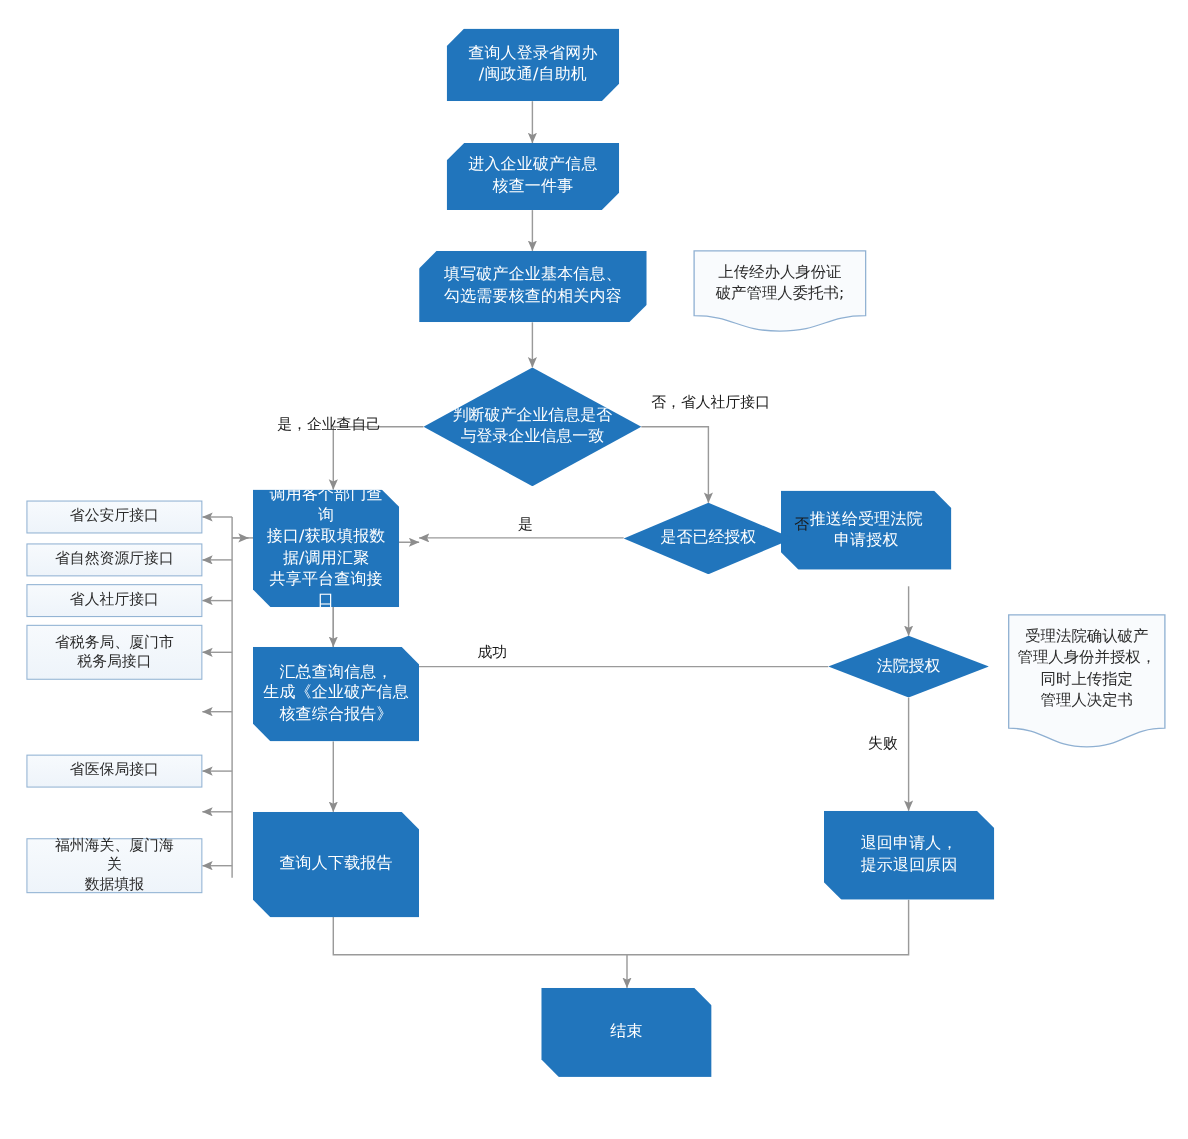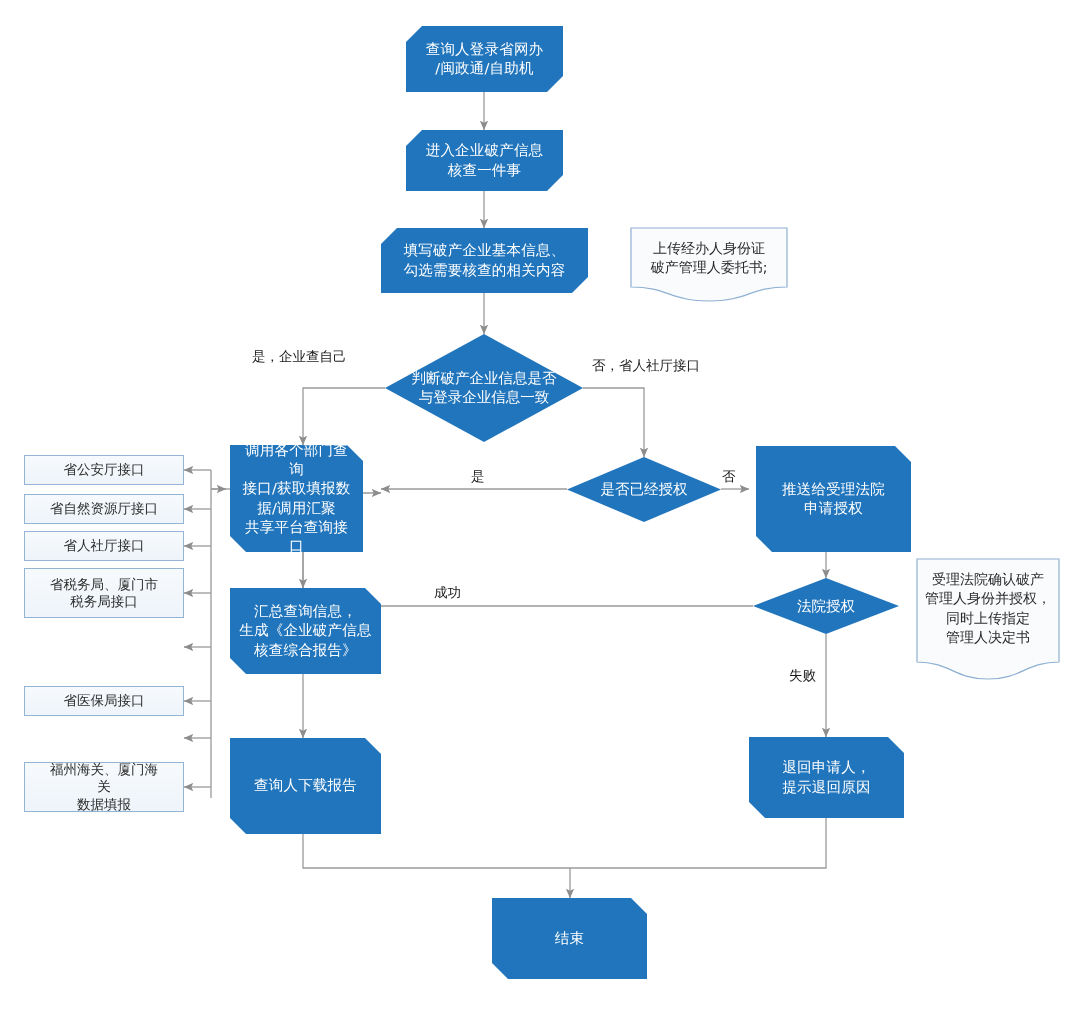--- a/index.html
+++ b/index.html
@@ -147,21 +147,21 @@
   </div>
 
   <div class="node cut-tr-bl" style="left:230px;top:588px;width:151px;height:86px;">
     <span>汇总查询信息，<br>生成《企业破产信息<br>核查综合报告》</span>
   </div>
 
   <div class="node cut-tr-bl" style="left:230px;top:738px;width:151px;height:96px;">
     <span>查询人下载报告</span>
   </div>
 
-  <div class="node cut-tr-bl" style="left:756px;top:446px;width:155px;height:106px;">
+  <div class="node cut-tr-bl" style="left:710px;top:446px;width:155px;height:72px;">
     <span>推送给受理法院<br>申请授权</span>
   </div>
 
   <div class="node cut-tr-bl" style="left:749px;top:737px;width:155px;height:81px;">
     <span>退回申请人，<br>提示退回原因</span>
   </div>
 
   <div class="node cut-tr-bl" style="left:492px;top:898px;width:155px;height:81px;">
     <span>结束</span>
   </div>
@@ -204,20 +204,20 @@
     <div class="note-txt" style="height:76px;">上传经办人身份证<br>破产管理人委托书;</div>
   </div>
 
   <div class="note" style="left:916px;top:558px;width:144px;height:124px;">
     <svg width="144" height="124" viewBox="0 0 144 124">
       <path d="M1,1 L143,1 L143,104 C110,104 106,121 72,121 C38,121 34,104 1,104 Z" fill="#f9fbfd" stroke="#8fb0d2" stroke-width="1.2"></path>
     </svg>
     <div class="note-txt" style="height:124px;">受理法院确认破产<br>管理人身份并授权，<br>同时上传指定<br>管理人决定书</div>
   </div>
 
-  <div class="elabel" style="left:252px;top:348px;">是，企业查自己</div>
+  <div class="elabel" style="left:252px;top:377px;">是，企业查自己</div>
   <div class="elabel" style="left:592px;top:357px;">否，省人社厅接口</div>
   <div class="elabel" style="left:471px;top:468px;">是</div>
   <div class="elabel" style="left:722px;top:468px;">否</div>
   <div class="elabel" style="left:434px;top:584px;">成功</div>
   <div class="elabel" style="left:789px;top:667px;">失败</div>
 
 </div>
 
 </body></html>

